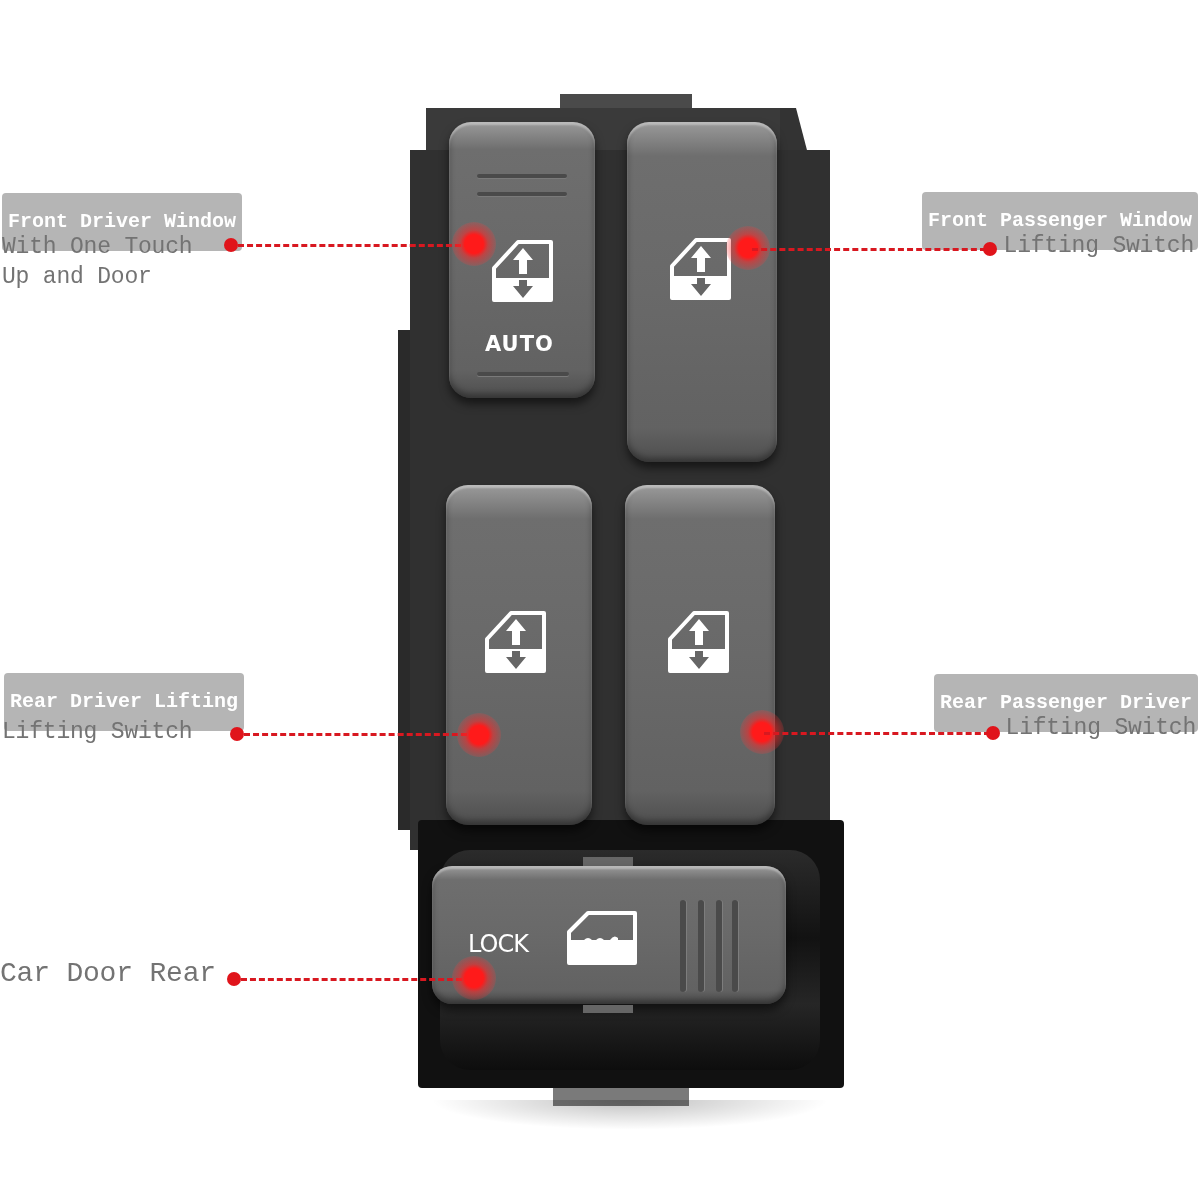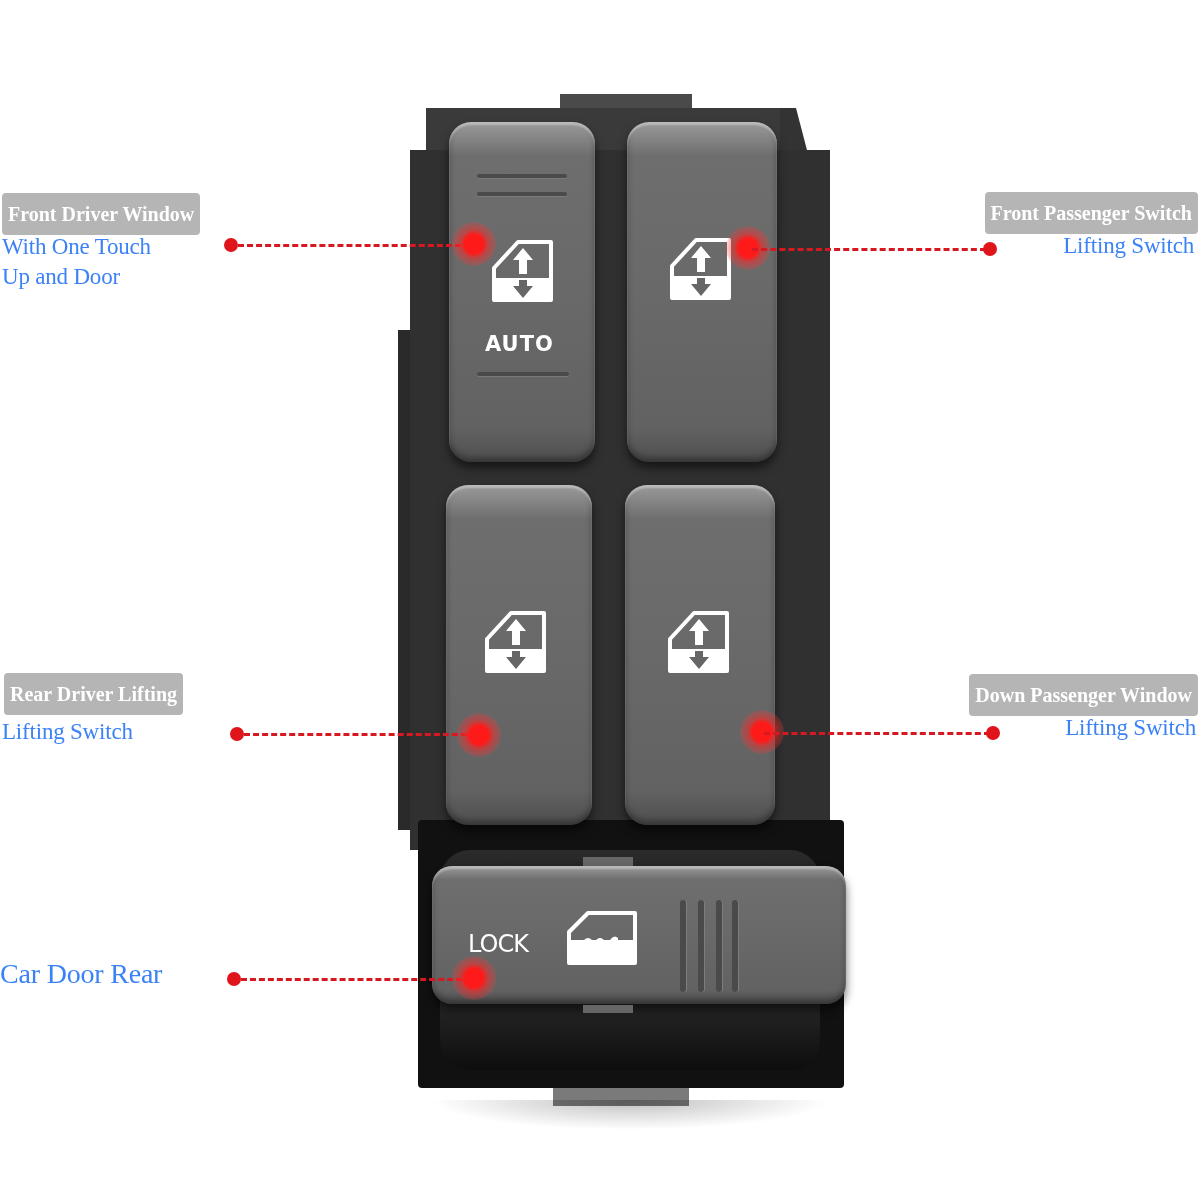--- a/index.html
+++ b/index.html
@@ -6,22 +6,22 @@
   body{width:1200px;height:1200px;background:#ffffff;position:relative;overflow:hidden;font-family:"DejaVu Sans","Liberation Sans",sans-serif;}
   .abs{position:absolute;}
   .housing{position:absolute;background:#2e2e2e;}
   .tab{position:absolute;background:#555;}
   .rocker{position:absolute;border-radius:22px;background:linear-gradient(180deg,#9a9a9a 0%,#6e6e6e 10%,#696969 50%,#626262 90%,#4e4e4e 100%);box-shadow:0 6px 10px rgba(0,0,0,.55), inset 0 3px 2px rgba(255,255,255,.35), inset 0 -4px 6px rgba(0,0,0,.35);}
   .groove{position:absolute;height:4px;border-radius:2px;background:#4a4a4a;box-shadow:0 1px 0 #7a7a7a;}
   .vgroove{position:absolute;width:6px;border-radius:3px;background:#4a4a4a;box-shadow:1px 0 0 #7d7d7d;}
   .sw-label{position:absolute;color:#ffffff;font-family:"DejaVu Sans",sans-serif;font-weight:bold;}
   .glyph{position:absolute;}
   
-  .tag{position:absolute;background:#b5b5b5;color:#ffffff;font-family:Liberation Serif, serif;font-weight:bold;font-size:20px;padding:8px 6px;border-radius:4px;line-height:26px;white-space:nowrap;}
-  .desc{position:absolute;color:#3b82f6;font-family:Liberation Serif, serif;font-weight:normal;font-size:23px;line-height:30px;white-space:nowrap;letter-spacing:-0.2px;}
+  .tag{position:absolute;background:#b5b5b5;color:#ffffff;font-family:Liberation Mono, monospace;font-weight:bold;font-size:20px;padding:16px 6px;border-radius:4px;line-height:26px;white-space:nowrap;}
+  .desc{position:absolute;color:#737373;font-family:Liberation Mono, monospace;font-weight:normal;font-size:23px;line-height:30px;white-space:nowrap;letter-spacing:-0.2px;}
   .desc.big{font-size:28px;}
   .dot{position:absolute;width:14px;height:14px;border-radius:50%;background:#e0141b;}
   .dash{position:absolute;height:0;border-top:3px dashed #d81820;}
   .glow{position:absolute;width:44px;height:44px;border-radius:50%;background:radial-gradient(circle,#ff1a1a 0%,#ff1a1a 30%,rgba(255,40,40,.55) 45%,rgba(255,60,60,.2) 70%,rgba(255,60,60,0) 100%);}
 </style>
 </head>
 <body>
 
 <div>
 
@@ -29,21 +29,21 @@
 
   <div class="housing" style="left:426px;top:108px;width:370px;height:230px;background:#3a3a3a;"></div>
   <div class="housing" style="left:780px;top:108px;width:40px;height:230px;background:#333;clip-path:polygon(0 0,40% 0,100% 40%,100% 100%,0 100%);"></div>
   <div class="housing" style="left:398px;top:330px;width:432px;height:500px;background:#2a2a2a;"></div>
   <div class="housing" style="left:410px;top:150px;width:420px;height:700px;background:#303030;z-index:0;"></div>
   <div class="housing" style="left:418px;top:820px;width:426px;height:268px;background:#111;border-radius:4px;"></div>
   <div class="housing" style="left:440px;top:850px;width:380px;height:220px;background:linear-gradient(180deg,#2b2b2b,#121212 40%,#262626 70%,#0d0d0d);border-radius:30px;"></div>
   <div class="tab" style="left:553px;top:1088px;width:136px;height:18px;background:#7a7a7a;"></div>
   <div class="abs" style="left:430px;top:1100px;width:400px;height:30px;background:radial-gradient(ellipse at center top,rgba(0,0,0,.25),rgba(0,0,0,0) 70%);"></div>
 
-  <div class="rocker" style="left:449px;top:122px;width:146px;height:340px;">
+  <div class="rocker" style="left:449px;top:122px;width:146px;height:276px;">
     <div class="groove" style="left:28px;top:52px;width:90px;"></div>
     <div class="groove" style="left:28px;top:70px;width:90px;"></div>
     <svg class="glyph" style="left:42px;top:116px;" width="64" height="66" viewBox="0 0 64 66">
       <path d="M3 62 V30 L27 4 H60 V62 Z" fill="none" stroke="#fff" stroke-width="4" stroke-linejoin="round"></path>
       <path d="M3 40 H60 V62 H3 Z" fill="#fff"></path>
       <path d="M32 10 L22 22 H28 V36 H36 V22 H42 Z" fill="#fff"></path>
       <path d="M32 60 L22 48 H28 V42 H36 V48 H42 Z" fill="#666"></path>
     </svg>
     <span class="sw-label" style="left:36px;top:210px;font-size:21px;letter-spacing:1px;">AUTO</span>
     <div class="groove" style="left:28px;top:250px;width:92px;"></div>
@@ -70,21 +70,21 @@
   <div class="rocker" style="left:625px;top:485px;width:150px;height:340px;">
     <svg class="glyph" style="left:42px;top:124px;" width="64" height="66" viewBox="0 0 64 66">
       <path d="M3 62 V30 L27 4 H60 V62 Z" fill="none" stroke="#fff" stroke-width="4" stroke-linejoin="round"></path>
       <path d="M3 40 H60 V62 H3 Z" fill="#fff"></path>
       <path d="M32 10 L22 22 H28 V36 H36 V22 H42 Z" fill="#fff"></path>
       <path d="M32 60 L22 48 H28 V42 H36 V48 H42 Z" fill="#666"></path>
     </svg>
   </div>
 
   <div class="tab" style="left:583px;top:857px;width:50px;height:12px;background:#666;"></div>
-  <div class="rocker" style="left:432px;top:866px;width:414px;height:138px;border-radius:20px;">
+  <div class="rocker" style="left:432px;top:866px;width:354px;height:138px;border-radius:20px;">
     <span class="sw-label" style="left:36px;top:64px;font-size:24px;font-weight:normal;letter-spacing:-1px;">LOCK</span>
     <svg class="glyph" style="left:134px;top:44px;" width="72" height="56" viewBox="0 0 72 56">
       <path d="M3 53 V22 L22 3 H69 V53 Z" fill="none" stroke="#fff" stroke-width="4" stroke-linejoin="round"></path>
       <path d="M3 30 H18 Q22 26 26 30 H30 Q34 26 38 30 H44 Q48 24 52 28 V30 H69 V53 H3 Z" fill="#fff"></path>
     </svg>
     <div class="vgroove" style="left:248px;top:34px;height:92px;"></div>
     <div class="vgroove" style="left:266px;top:34px;height:92px;"></div>
     <div class="vgroove" style="left:284px;top:34px;height:92px;"></div>
     <div class="vgroove" style="left:300px;top:34px;height:92px;"></div>
   </div>
@@ -94,37 +94,37 @@
 <div>
   <div class="tag" style="left:2px;top:193px;">Front Driver Window</div>
   <div class="desc" style="left:2px;top:232px;">With One Touch</div>
   <div class="desc" style="left:2px;top:262px;">Up and Door</div>
   <div class="dot" style="left:224px;top:238px;"></div>
   <div class="dash" style="left:238px;top:244px;width:232px;"></div>
   <div class="glow" style="left:452px;top:222px;"></div>
 </div>
 
 <div>
-  <div class="tag" style="right:2px;top:192px;">Front Passenger Switch</div>
+  <div class="tag" style="right:2px;top:192px;">Front Passenger Window</div>
   <div class="desc" style="right:6px;top:231px;">Lifting Switch</div>
   <div class="glow" style="left:726px;top:226px;"></div>
   <div class="dash" style="left:752px;top:248px;width:234px;"></div>
   <div class="dot" style="left:983px;top:242px;"></div>
 </div>
 
 <div>
   <div class="tag" style="left:4px;top:673px;">Rear Driver Lifting</div>
   <div class="desc" style="left:2px;top:717px;">Lifting Switch</div>
   <div class="dot" style="left:230px;top:727px;"></div>
   <div class="dash" style="left:244px;top:733px;width:232px;"></div>
   <div class="glow" style="left:457px;top:713px;"></div>
 </div>
 
 <div>
-  <div class="tag" style="right:2px;top:674px;">Down Passenger Window</div>
+  <div class="tag" style="right:2px;top:674px;">Rear Passenger Driver</div>
   <div class="desc" style="right:4px;top:713px;">Lifting Switch</div>
   <div class="glow" style="left:740px;top:710px;"></div>
   <div class="dash" style="left:764px;top:732px;width:226px;"></div>
   <div class="dot" style="left:986px;top:726px;"></div>
 </div>
 
 <div>
   <div class="desc big" style="left:0px;top:959px;">Car Door Rear</div>
   <div class="dot" style="left:227px;top:972px;"></div>
   <div class="dash" style="left:241px;top:978px;width:230px;"></div>

